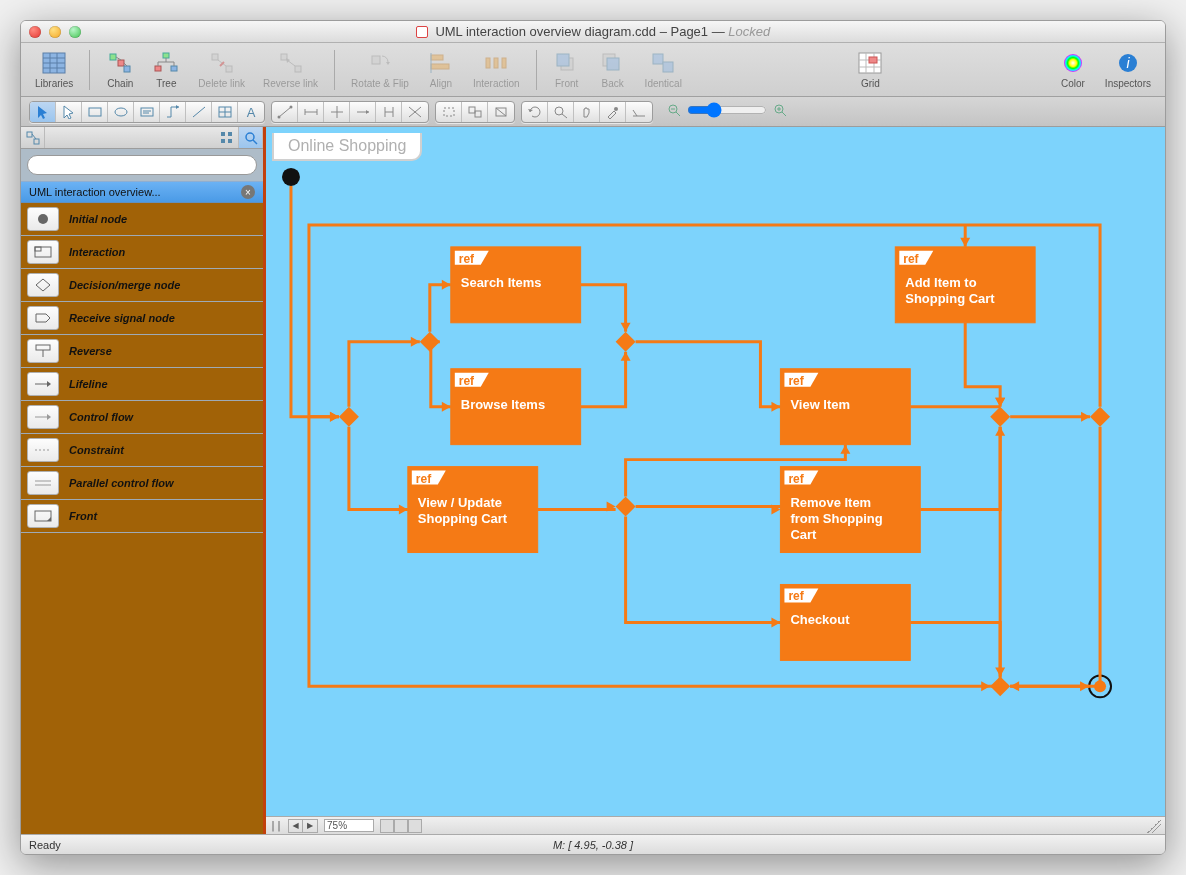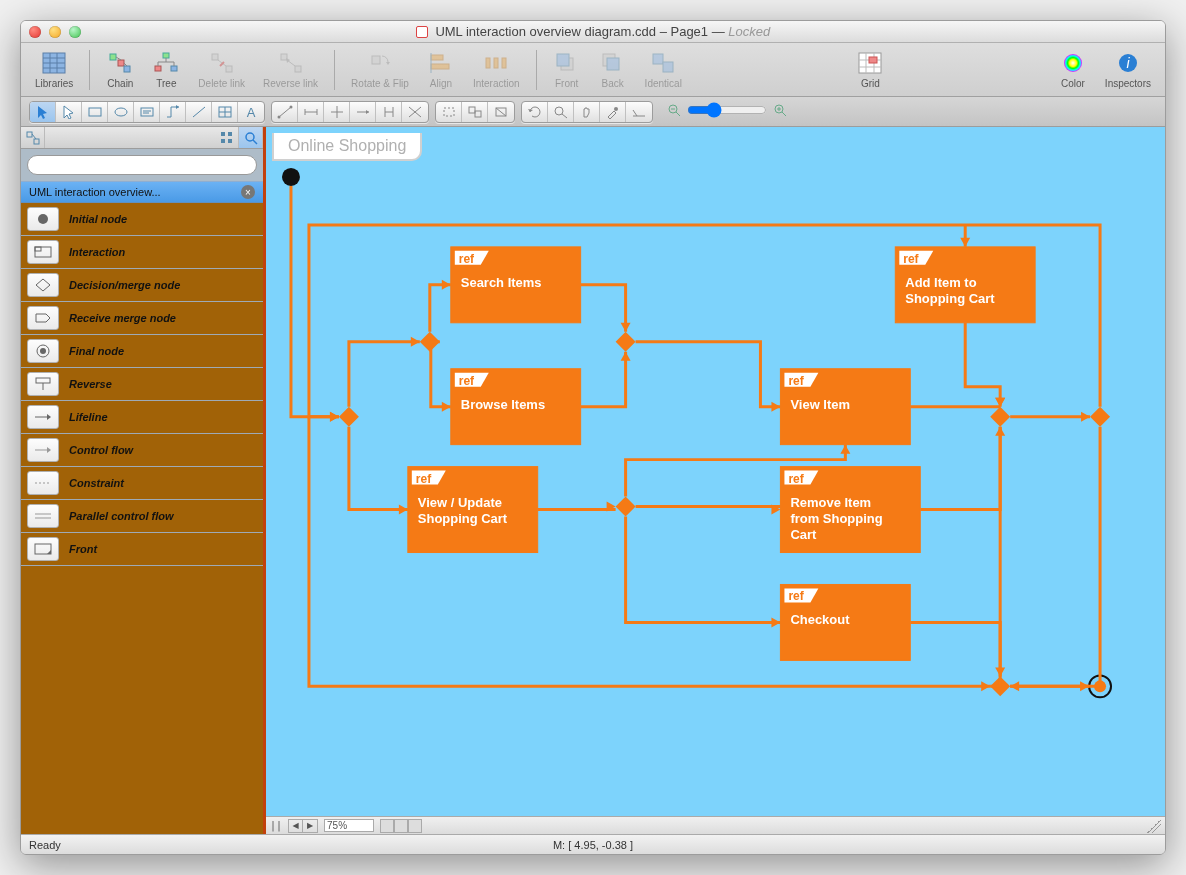--- a/index.html
+++ b/index.html
@@ -118,21 +118,21 @@
 .zoom-dropdown { width:50px; border:1px solid #aaa; background:#fff; font-size:10px; padding:0 2px;}
 .page-thumbs { display:flex; gap:0; }
 .page-thumbs span { width:14px; height:14px; border:1px solid #aaa; background:#ddd; }
 .resize-grip { margin-left:auto; width:14px;height:14px; background:
   linear-gradient(135deg, transparent 50%, #999 50%, #999 55%, transparent 55%, transparent 65%, #999 65%, #999 70%, transparent 70%);}
 
 .status-bar {
   height: 20px; background: linear-gradient(#f2f2f2,#dcdcdc); border-top:1px solid #aaa;
   display:flex; align-items:center; font-size:11px; color:#333; padding:0 8px;
 }
-.status-center { position:absolute; left:50%; transform:translateX(-50%);}
+.status-center { position:absolute; left:50%; transform:translateX(-50%);font-style:italic;}
 .status-bar { position:relative; }
 
 .diagram-svg { position:absolute; inset:0; }
 .ref-frame { fill:#f57a15; stroke:#f57a15; }
 .ref-tab { fill:#fff; }
 .ref-tab-label { fill:#f57a15; font-size:12px; font-weight:700; }
 .ref-body-label { fill:#fff; font-size:13px; font-weight:600; }
 .conn { stroke:#f57a15; stroke-width:3; fill:none; }
 .arrowhead { fill:#f57a15; }
 .diamond { fill:#f57a15; }
@@ -555,30 +555,21 @@
               </svg>
             </div>
             <div class="lib-name">Decision/merge node</div>
           </div>
           <div class="lib-item">
             <div class="lib-icon">
               <svg viewBox="0 0 22 16">
                 <polygon points="4,4 14,4 18,8 14,12 4,12" fill="none" stroke="#666"></polygon>
               </svg>
             </div>
-            <div class="lib-name">Receive merge node</div>
-          </div>
-          <div class="lib-item">
-            <div class="lib-icon">
-              <svg viewBox="0 0 22 16">
-                <circle cx="11" cy="8" r="6" fill="none" stroke="#666"></circle>
-                <circle cx="11" cy="8" r="3" fill="#666"></circle>
-              </svg>
-            </div>
-            <div class="lib-name">Final node</div>
+            <div class="lib-name">Receive signal node</div>
           </div>
           <div class="lib-item">
             <div class="lib-icon">
               <svg viewBox="0 0 22 16">
                 <rect x="4" y="2" width="14" height="5" fill="none" stroke="#666"></rect>
                 <line x1="11" y1="7" x2="11" y2="14" stroke="#666"></line>
               </svg>
             </div>
             <div class="lib-name">Reverse</div>
           </div>

